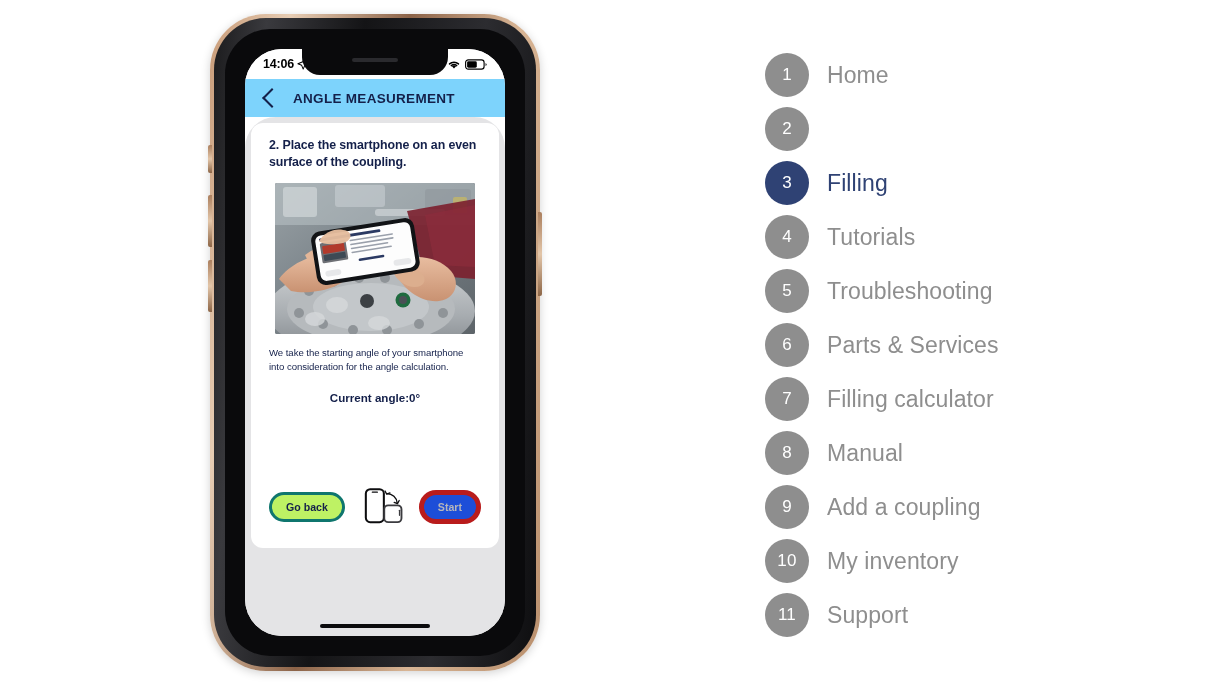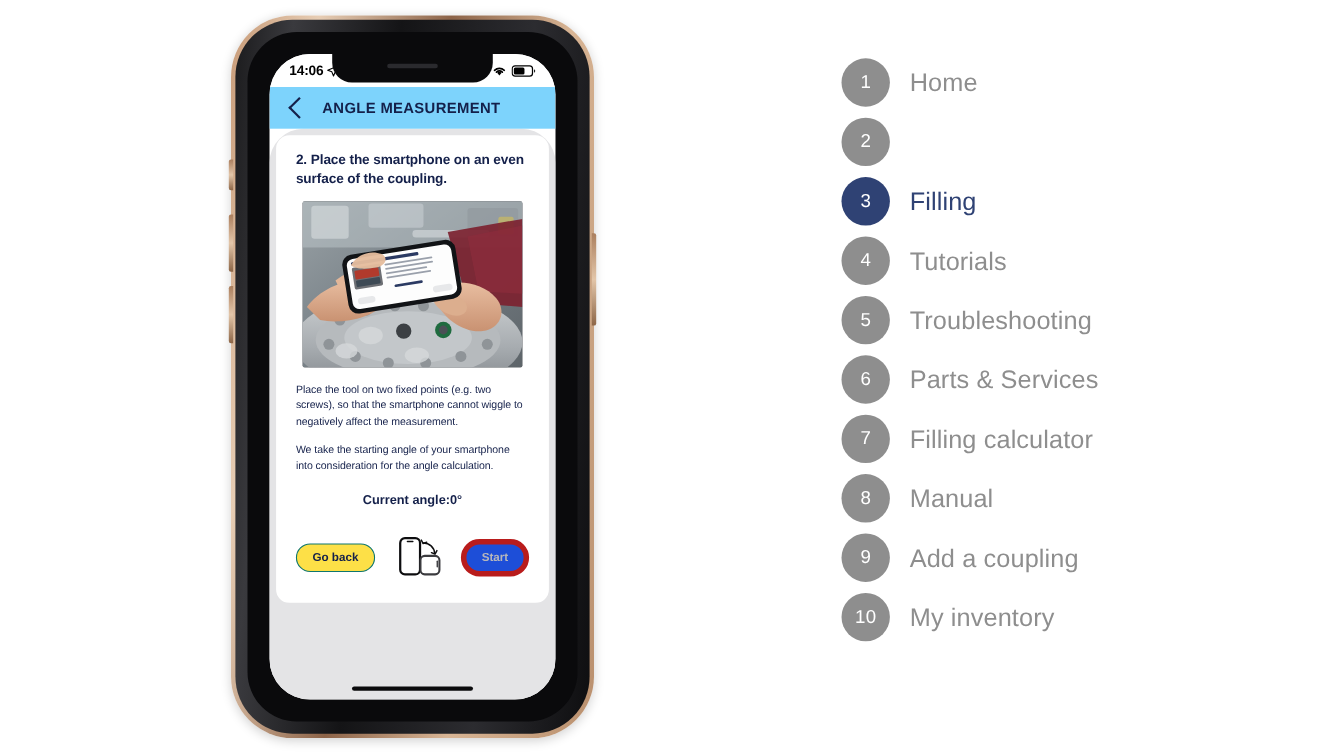--- a/index.html
+++ b/index.html
@@ -208,23 +208,23 @@
     justify-content: space-between;
   }
   .pill {
     border-radius: 999px;
     padding: 6px 14px;
     font-size: 10.6px;
     font-weight: bold;
     box-sizing: border-box;
   }
   .pill-goback {
-    border: 1px solid #0f766e;
+    border: 3px solid #0f766e;
     color: #14204a;
-    background: #fde047;
+    background: #bef264;
     cursor: pointer;
   }
   .pill-start {
     border: 5px solid #b91c1c;
     color: #b6b6bb;
     background: #1d4ed8;
     cursor: default;
   }
   .rotate-icon { width: 47px; height: 47px; }
 
@@ -407,21 +407,20 @@
                     </g>
                     <rect x="82" y="73" width="26" height="2.4" rx="1.2" fill="#2b3a63"></rect>
                     <rect x="47" y="80" width="16" height="6" rx="3" fill="#e7e8ea"></rect>
                     <rect x="116" y="80" width="18" height="6" rx="3" fill="#e7e8ea"></rect>
                   </g>
 
                   <path d="M44 58 C50 48 62 44 72 48 C78 51 76 58 68 60 C58 62 48 62 44 58 Z" fill="#e5bc9d" opacity="0.96"></path>
                 </svg>
               </div>
 
-              <div class="para p1">Place the tool on two fixed points (e.g. two screws), so that the smartphone cannot wiggle to negatively affect the measurement.</div>
               <div class="para p2">We take the starting angle of your smartphone into consideration for the angle calculation.</div>
 
               <div class="angle-row">
                 <span>Current angle:</span>
                 <span>0°</span>
               </div>
 
               <div class="actions">
                 <div class="pill pill-goback">Go back</div>
 
@@ -480,13 +479,17 @@
       <div class="step-label">Manual</div>
     </div>
     <div class="step">
       <div class="step-num">9</div>
       <div class="step-label">Add a coupling</div>
     </div>
     <div class="step">
       <div class="step-num">10</div>
       <div class="step-label">My inventory</div>
     </div>
+    <div class="step">
+      <div class="step-num">11</div>
+      <div class="step-label">Support</div>
+    </div>
   </div>
 
 </body></html>

